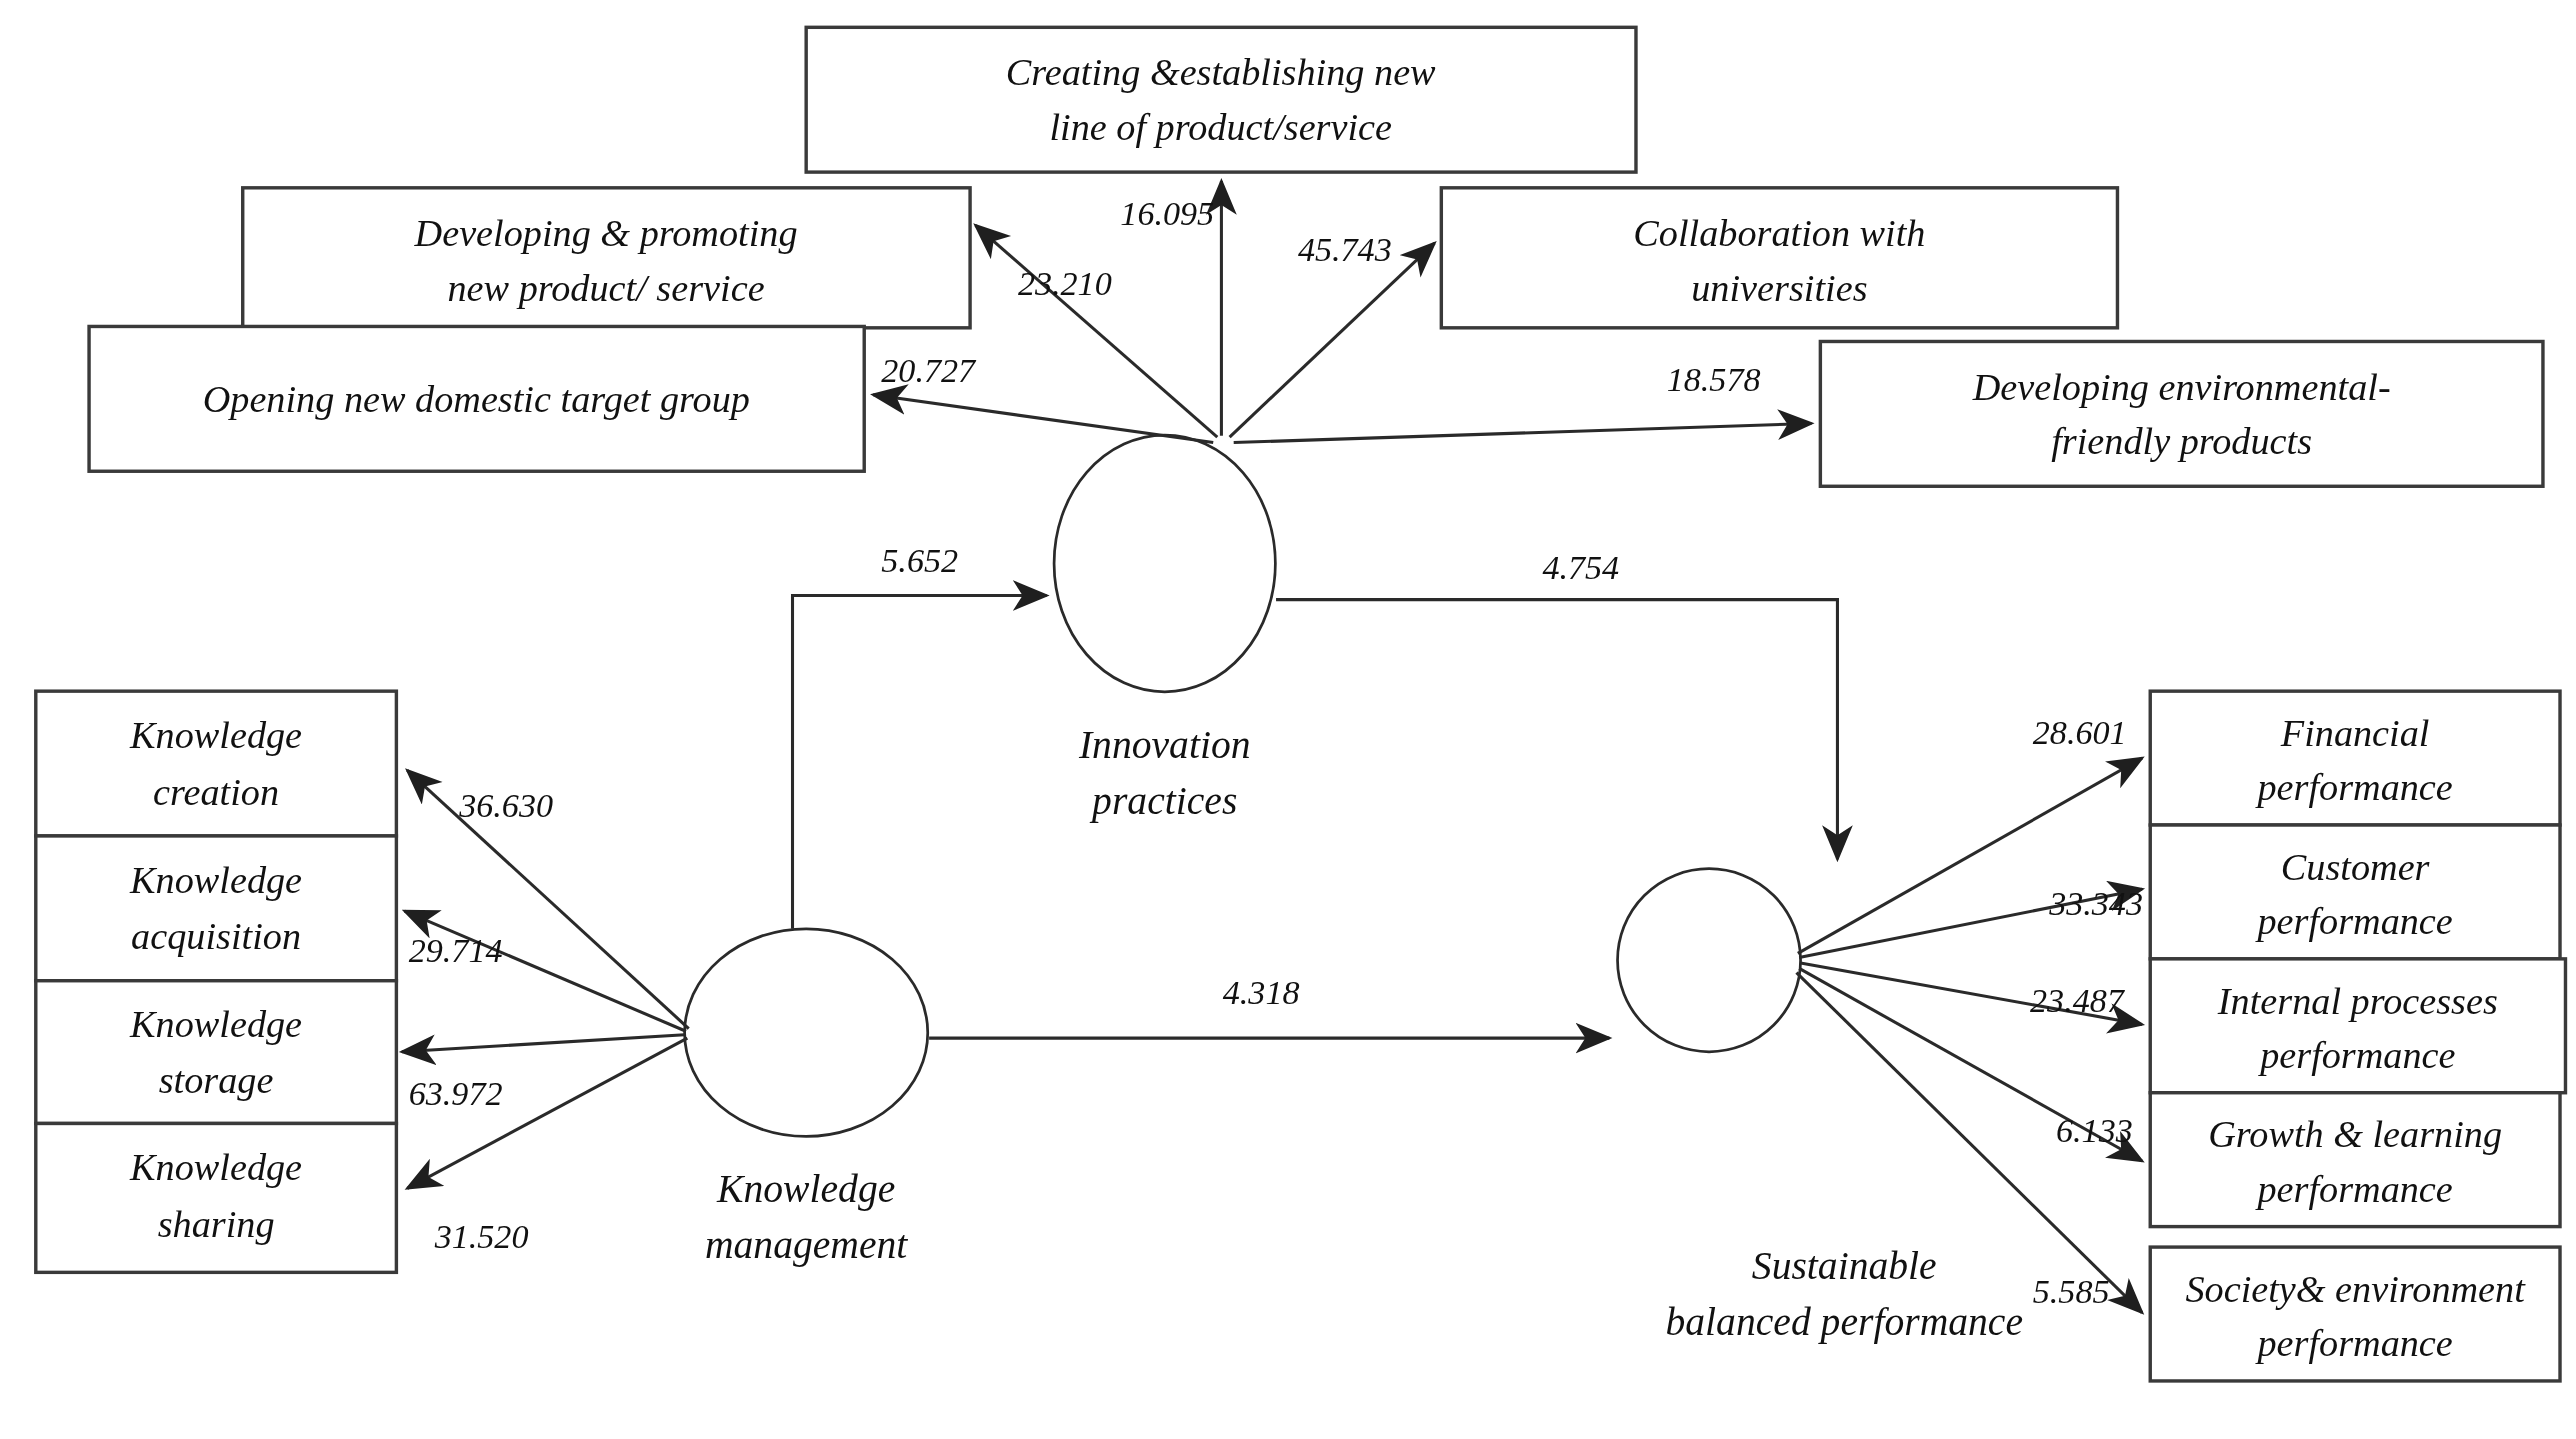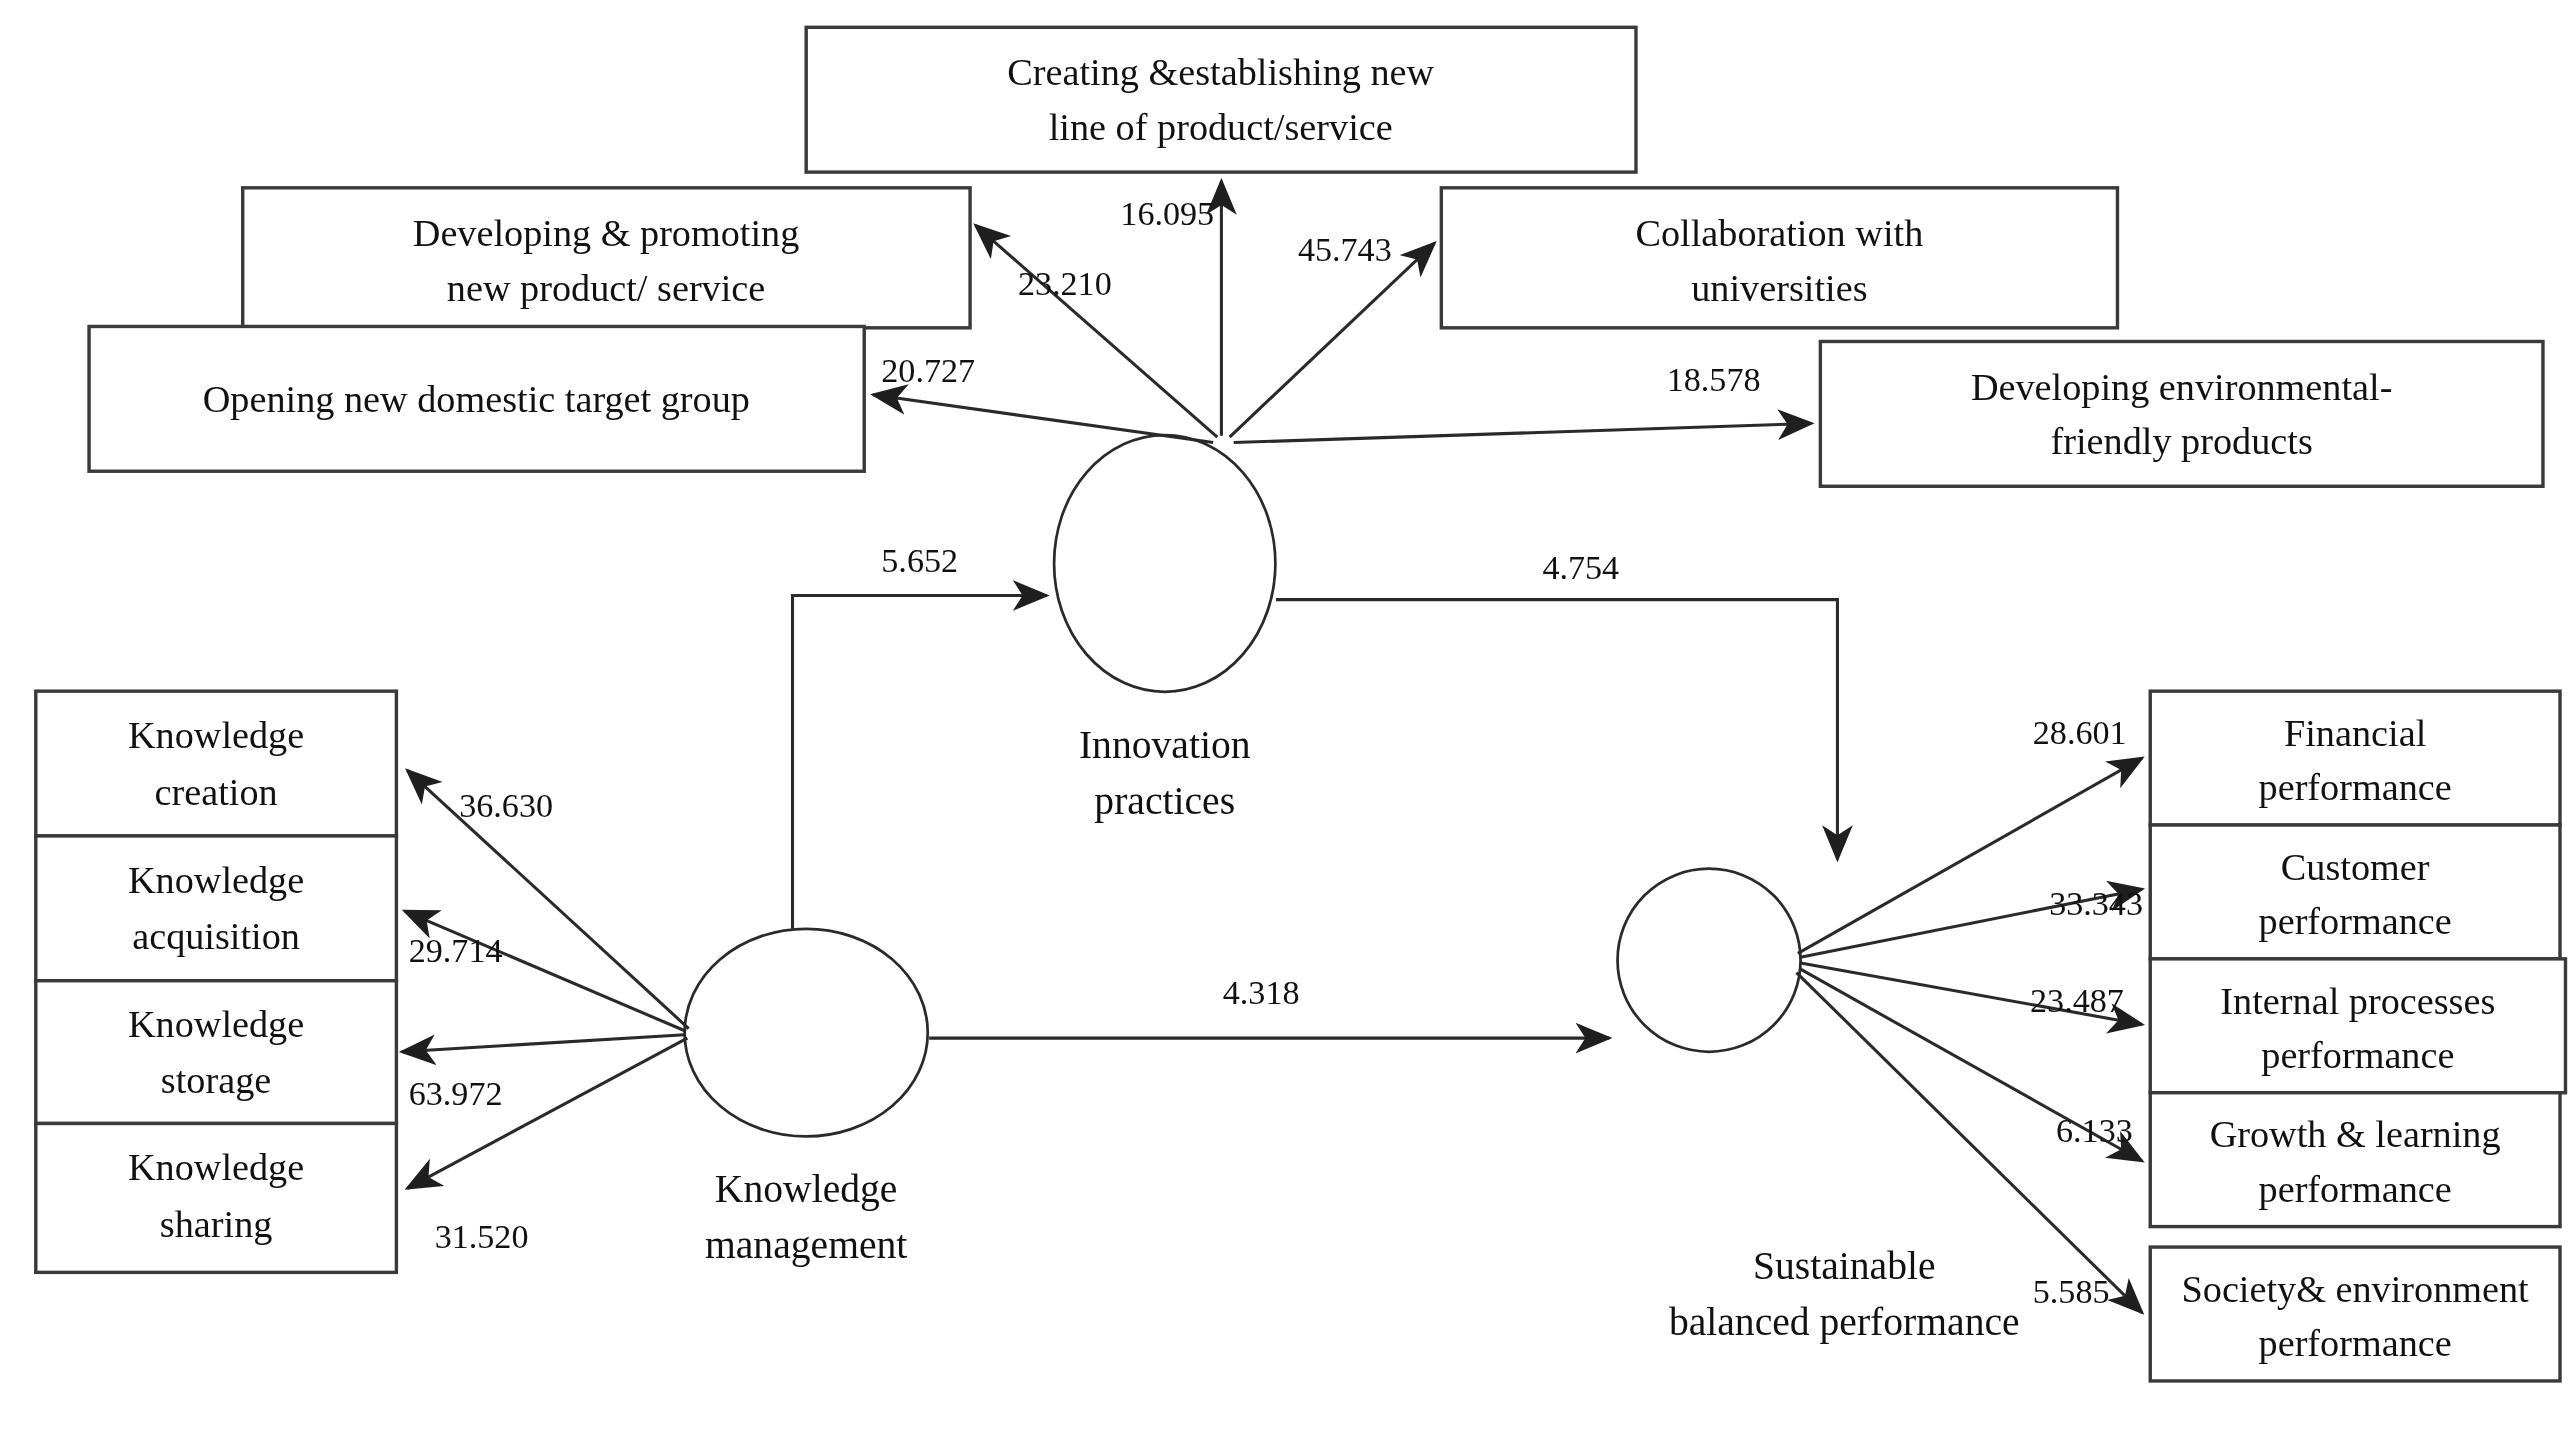--- a/index.html
+++ b/index.html
@@ -1,18 +1,18 @@
 <!DOCTYPE html>
 <html style="font-size:11px"><head>
 <meta charset="utf-8">
 <style>
   html,body{margin:0;padding:0;background:#fff;}
   body{width:2576px;height:1439px;overflow:hidden;
        font-family:"Liberation Serif","DejaVu Serif",serif;color:#1a1a1a;}
-  #stage{position:relative;width:2576px;height:1439px;background:#fff;}
+  #stage{position:relative;width:2576px;height:1439px;background:#fff;font-style:italic;}
   svg{position:absolute;top:0;left:0;width:2576px;height:1439px;}
   .boxtext{font-family:"Liberation Serif","DejaVu Serif",serif;
            font-size:56px;fill:#111;text-anchor:middle;}
   .nodetext{font-family:"Liberation Serif","DejaVu Serif",serif;
             font-size:58px;fill:#111;text-anchor:middle;}
   .coef{font-family:"Liberation Serif","DejaVu Serif",serif;
         font-size:50px;fill:#111;}
   .bx{fill:#ffffff;stroke:#3a3a3a;stroke-width:5;}
   .ell{fill:none;stroke:#2a2a2a;stroke-width:4;}
   .ln{stroke:#2a2a2a;stroke-width:4.5;fill:none;}

